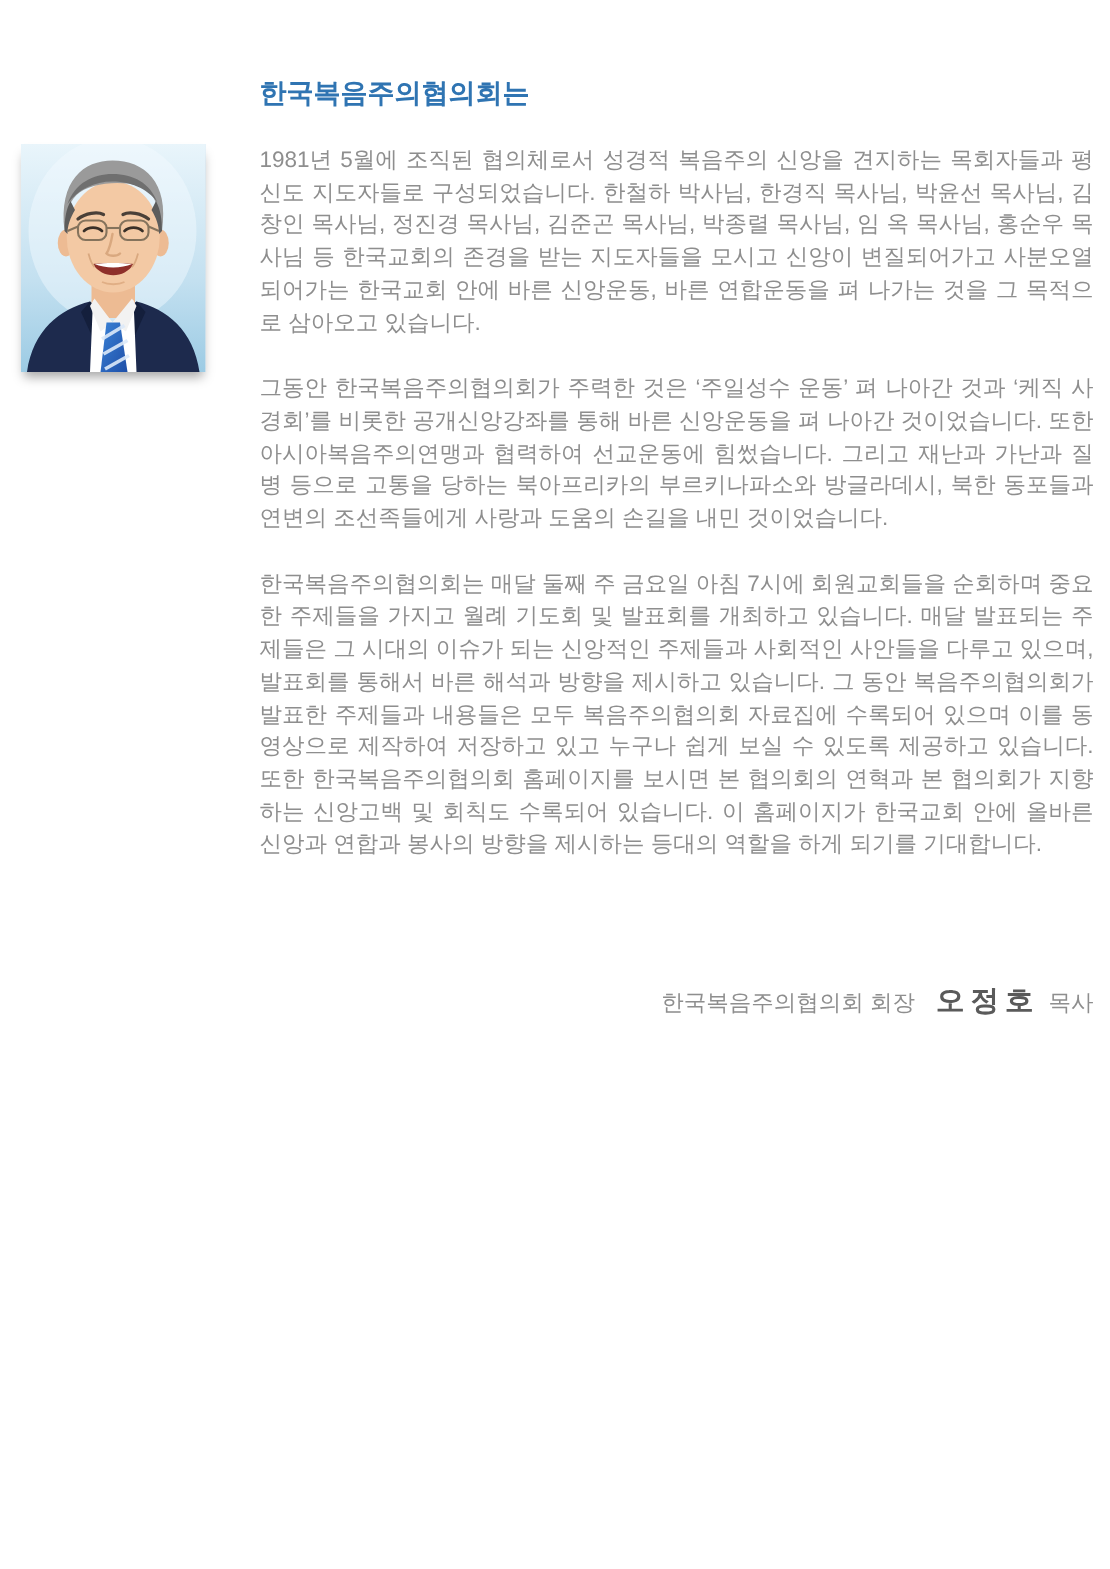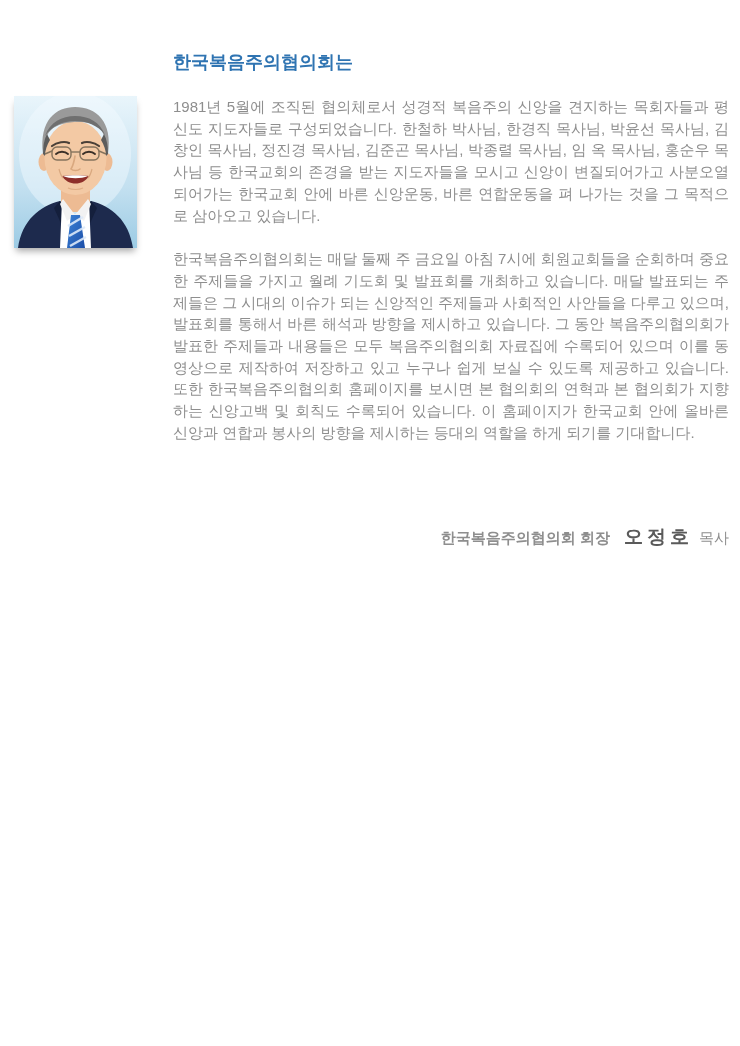--- a/index.html
+++ b/index.html
@@ -42,21 +42,21 @@
     text-align: justify;
     word-break: break-all;
   }
   .signature {
     margin-top: 80px;
     text-align: right;
     color: #8e8e8e;
     font-size: 15px;
     white-space: nowrap;
   }
-  .signature .role { vertical-align: baseline; font-weight: bold; }
+  .signature .role { vertical-align: baseline; }
   .signature .name {
     font-size: 19px;
     font-weight: bold;
     color: #5a5a5a;
     letter-spacing: 4px;
     margin: 0 6px 16px 14px;
     vertical-align: baseline;
   }
   .signature .title { vertical-align: baseline; text-align: center; }
 </style>
@@ -136,20 +136,21 @@
 
       <path d="M54,92 C58,94 65,94 69,92" stroke="#e0ae85" stroke-width="1.2" fill="none"></path>
     </svg>
   </div>
 
   <div class="content">
     <h1 class="page-title">한국복음주의협의회는</h1>
 
     <p class="body-para">1981년 5월에 조직된 협의체로서 성경적 복음주의 신앙을 견지하는 목회자들과 평신도 지도자들로 구성되었습니다. 한철하 박사님, 한경직 목사님, 박윤선 목사님, 김창인 목사님, 정진경 목사님, 김준곤 목사님, 박종렬 목사님, 임 옥 목사님, 홍순우 목사님 등 한국교회의 존경을 받는 지도자들을 모시고 신앙이 변질되어가고 사분오열 되어가는 한국교회 안에 바른 신앙운동, 바른 연합운동을 펴 나가는 것을 그 목적으로 삼아오고 있습니다.</p>
 
+    <p class="body-para">그동안 한국복음주의협의회가 주력한 것은 ‘주일성수 운동’ 펴 나아간 것과 ‘케직 사경회’를 비롯한 공개신앙강좌를 통해 바른 신앙운동을 펴 나아간 것이었습니다. 또한 아시아복음주의연맹과 협력하여 선교운동에 힘썼습니다. 그리고 재난과 가난과 질병 등으로 고통을 당하는 북아프리카의 부르키나파소와 방글라데시, 북한 동포들과 연변의 조선족들에게 사랑과 도움의 손길을 내민 것이었습니다.</p>
 
     <p class="body-para">한국복음주의협의회는 매달 둘째 주 금요일 아침 7시에 회원교회들을 순회하며 중요한 주제들을 가지고 월례 기도회 및 발표회를 개최하고 있습니다. 매달 발표되는 주제들은 그 시대의 이슈가 되는 신앙적인 주제들과 사회적인 사안들을 다루고 있으며, 발표회를 통해서 바른 해석과 방향을 제시하고 있습니다. 그 동안 복음주의협의회가 발표한 주제들과 내용들은 모두 복음주의협의회 자료집에 수록되어 있으며 이를 동영상으로 제작하여 저장하고 있고 누구나 쉽게 보실 수 있도록 제공하고 있습니다. 또한 한국복음주의협의회 홈페이지를 보시면 본 협의회의 연혁과 본 협의회가 지향하는 신앙고백 및 회칙도 수록되어 있습니다. 이 홈페이지가 한국교회 안에 올바른 신앙과 연합과 봉사의 방향을 제시하는 등대의 역할을 하게 되기를 기대합니다.</p>
 
     <div class="signature">
       <span class="role">한국복음주의협의회 회장</span><span class="name">오정호</span><span class="title">목사</span>
     </div>
   </div>
 
 </div>
 

